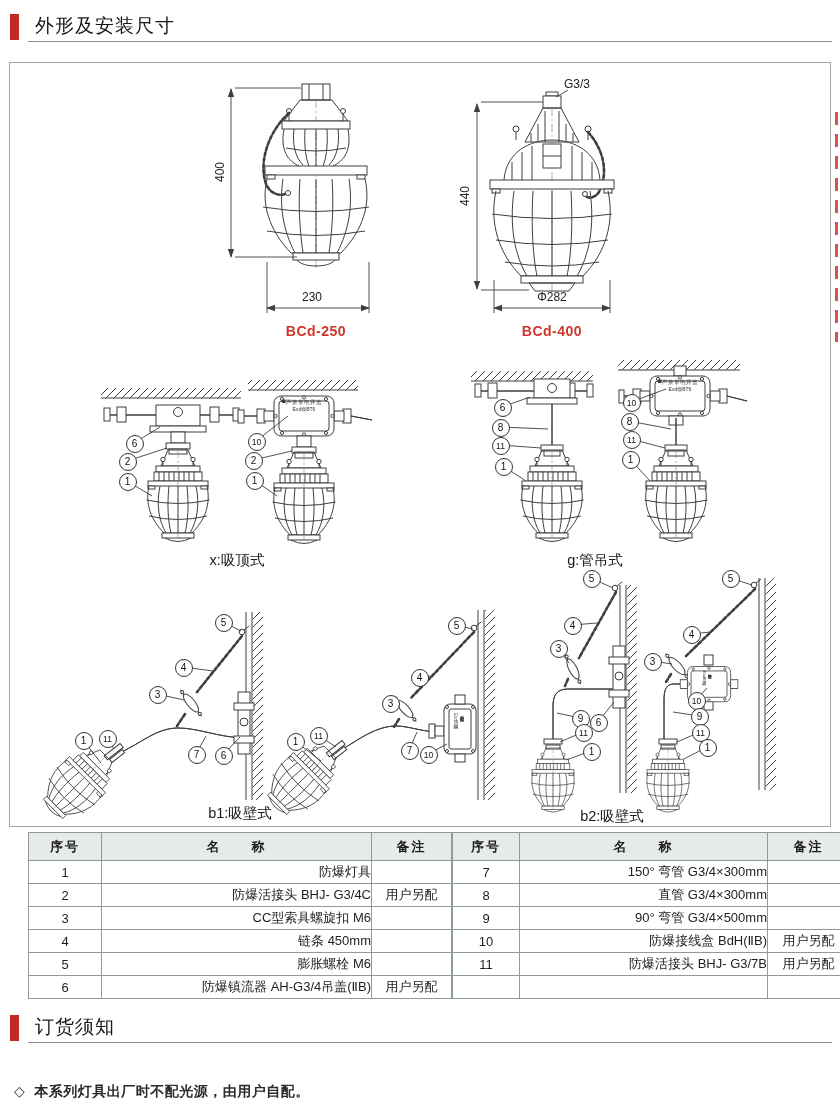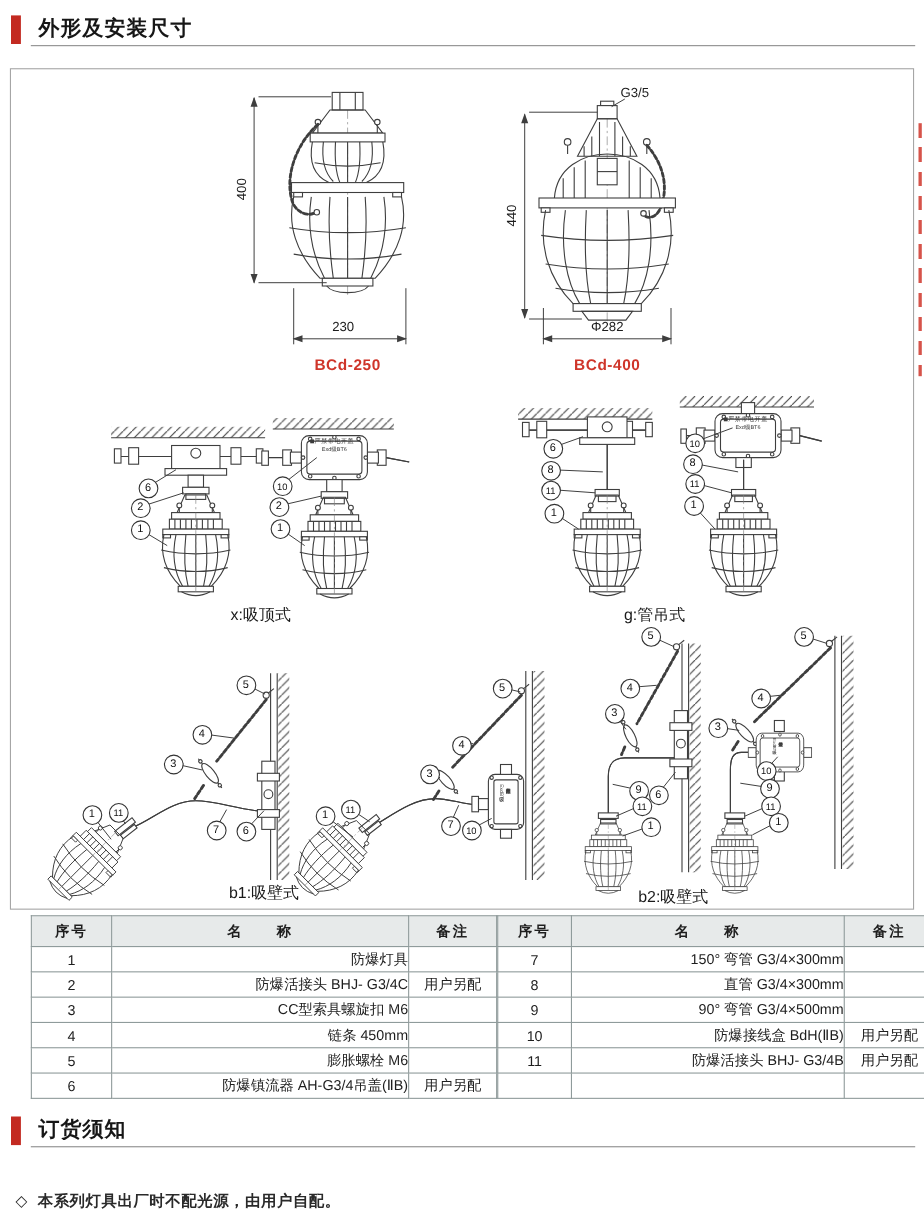--- a/index.html
+++ b/index.html
@@ -1,21 +1,21 @@
 <!DOCTYPE html>
 <html><head>
 <meta charset="utf-8">
 <style>
   html,body{margin:0;padding:0;background:#fff}
   .page{position:relative;width:840px;height:1110px;background:#fff;overflow:hidden;
         font-family:"Liberation Sans","DejaVu Sans",sans-serif;color:#222}
   
   .sec-head{position:absolute;left:0;width:840px;height:42px}
   .redbar{position:absolute;left:10px;top:1px;width:9px;height:26px;background:#c32a21}
-  .sec-title{position:absolute;left:35px;top:0;margin:0;font-size:19px;font-weight:bold;color:#161616;letter-spacing:1px}
+  .sec-title{position:absolute;left:35px;top:0;margin:0;font-size:19px;font-weight:normal;color:#161616;letter-spacing:1px}
   .rule{position:absolute;left:28px;right:8px;top:28px;border-top:1px solid #8d8d8d}
   
   .panel{position:absolute;left:9px;top:62px;width:820px;height:763px;border:1px solid #a6a6a6}
   svg#art{position:absolute;left:0;top:0;pointer-events:none}
   svg#art path{fill:none;stroke:#3e3e3e;stroke-width:1}
   svg#art rect,svg#art circle,svg#art ellipse{fill:#fff;stroke:#3e3e3e;stroke-width:1}
   svg#art .ht{fill:url(#h8);stroke:none}
   svg#art .ch{stroke-width:2.6;stroke-dasharray:3.5 2.3;stroke-linecap:round}
   svg#art .cl{stroke-width:.6;stroke-dasharray:8 3 2 3;stroke:#808080}
   svg#art .pO{stroke-width:6.5;stroke:#3e3e3e;fill:none}
@@ -377,21 +377,21 @@
     <div class="rule"></div>
   </div>
 
   <div class="panel"></div>
   <div class="edge"></div>
 
   <span class="lbl rot" style="left:220px;top:172px">400</span>
   <span class="lbl" style="left:312px;top:297px">230</span>
   <span class="lbl model" style="left:316px;top:331px">BCd-250</span>
 
-  <span class="lbl" style="left:577px;top:84px">G3/5</span>
+  <span class="lbl" style="left:577px;top:84px">G3/3</span>
   <span class="lbl rot" style="left:465px;top:196px">440</span>
   <span class="lbl" style="left:552px;top:297px">Φ282</span>
   <span class="lbl model" style="left:552px;top:331px">BCd-400</span>
 
   <span class="lbl cap" style="left:237px;top:560px">x:吸顶式</span>
   <span class="lbl cap" style="left:595px;top:560px">g:管吊式</span>
   <span class="lbl cap" style="left:240px;top:813px">b1:吸壁式</span>
   <span class="lbl cap" style="left:612px;top:816px">b2:吸壁式</span>
 
   <div class="jlh" style="left:276px;top:399px">
@@ -532,21 +532,21 @@
             <td class="nm">90° 弯管 G3/4×500mm</td>
             <td></td>
           </tr>
         <tr>
             <td>10</td>
             <td class="nm">防爆接线盒 BdH(ⅡB)</td>
             <td>用户另配</td>
           </tr>
         <tr>
             <td>11</td>
-            <td class="nm">防爆活接头 BHJ- G3/4B</td>
+            <td class="nm">防爆活接头 BHJ- G3/7B</td>
             <td>用户另配</td>
           </tr>
         <tr>
             <td></td>
             <td class="nm"></td>
             <td></td>
           </tr>
       </tbody>
     </table>
   </div>

